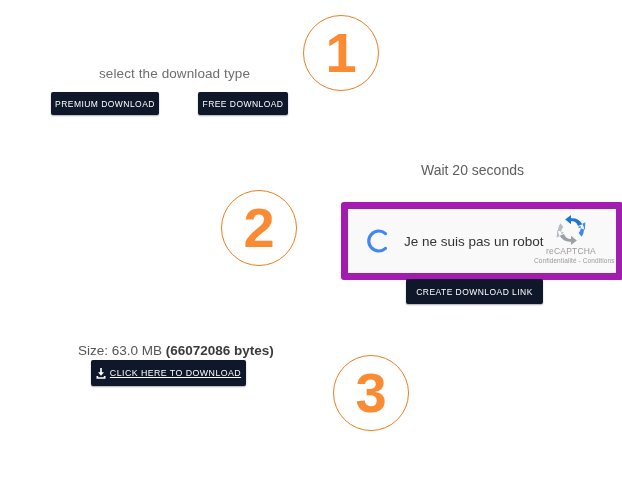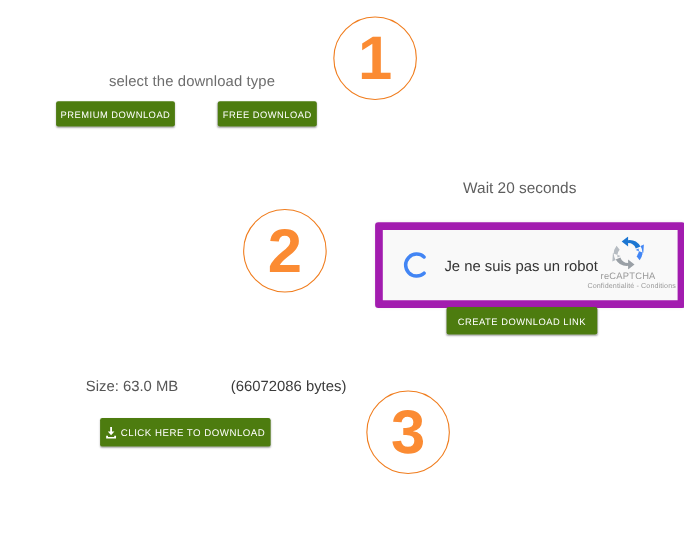--- a/index.html
+++ b/index.html
@@ -27,21 +27,21 @@
     font-size: 13.5px;
     color: #6d6d6d;
     letter-spacing: .1px;
     white-space: nowrap;
   }
 
   .btn-blue {
     display: inline-flex;
     align-items: center;
     justify-content: center;
-    background: #4d7c0f;
+    background: #0f172a;
     color: #ffffff;
     border: none;
     border-radius: 2px;
     font-family: "Liberation Sans", sans-serif;
     font-size: 8.5px;
     letter-spacing: .45px;
     box-shadow: 0 1px 2px rgba(0,0,0,.22), 0 1px 1px rgba(0,0,0,.12);
     cursor: pointer;
     padding: 0;
     white-space: nowrap;
@@ -105,25 +105,26 @@
 
   .btn-create { left: 406px; top: 279px; width: 137px; height: 25px; text-align: center; }
 
   
   .size-line {
     left: 78px; top: 343px;
     font-size: 13.5px;
     color: #555555;
     white-space: nowrap;
   }
-  .size-bytes { font-weight: normal; color: #3b3b3b; margin-left: 44px; }
+  .size-bytes { font-weight: bold; color: #3b3b3b; }
 
   .btn-download {
-    left: 91px; top: 380px; width: 155px; height: 26px;
+    left: 91px; top: 360px; width: 155px; height: 26px;
     font-size: 8.8px;
+    text-decoration: underline;
   }
   .dl-icon { width: 10px; height: 11px; margin-right: 4px; display:block; }
 
   
   .circle-badge {
     border: 1.6px solid #f07d1e;
     border-radius: 50%;
     display: flex;
     align-items: center;
     justify-content: center;

